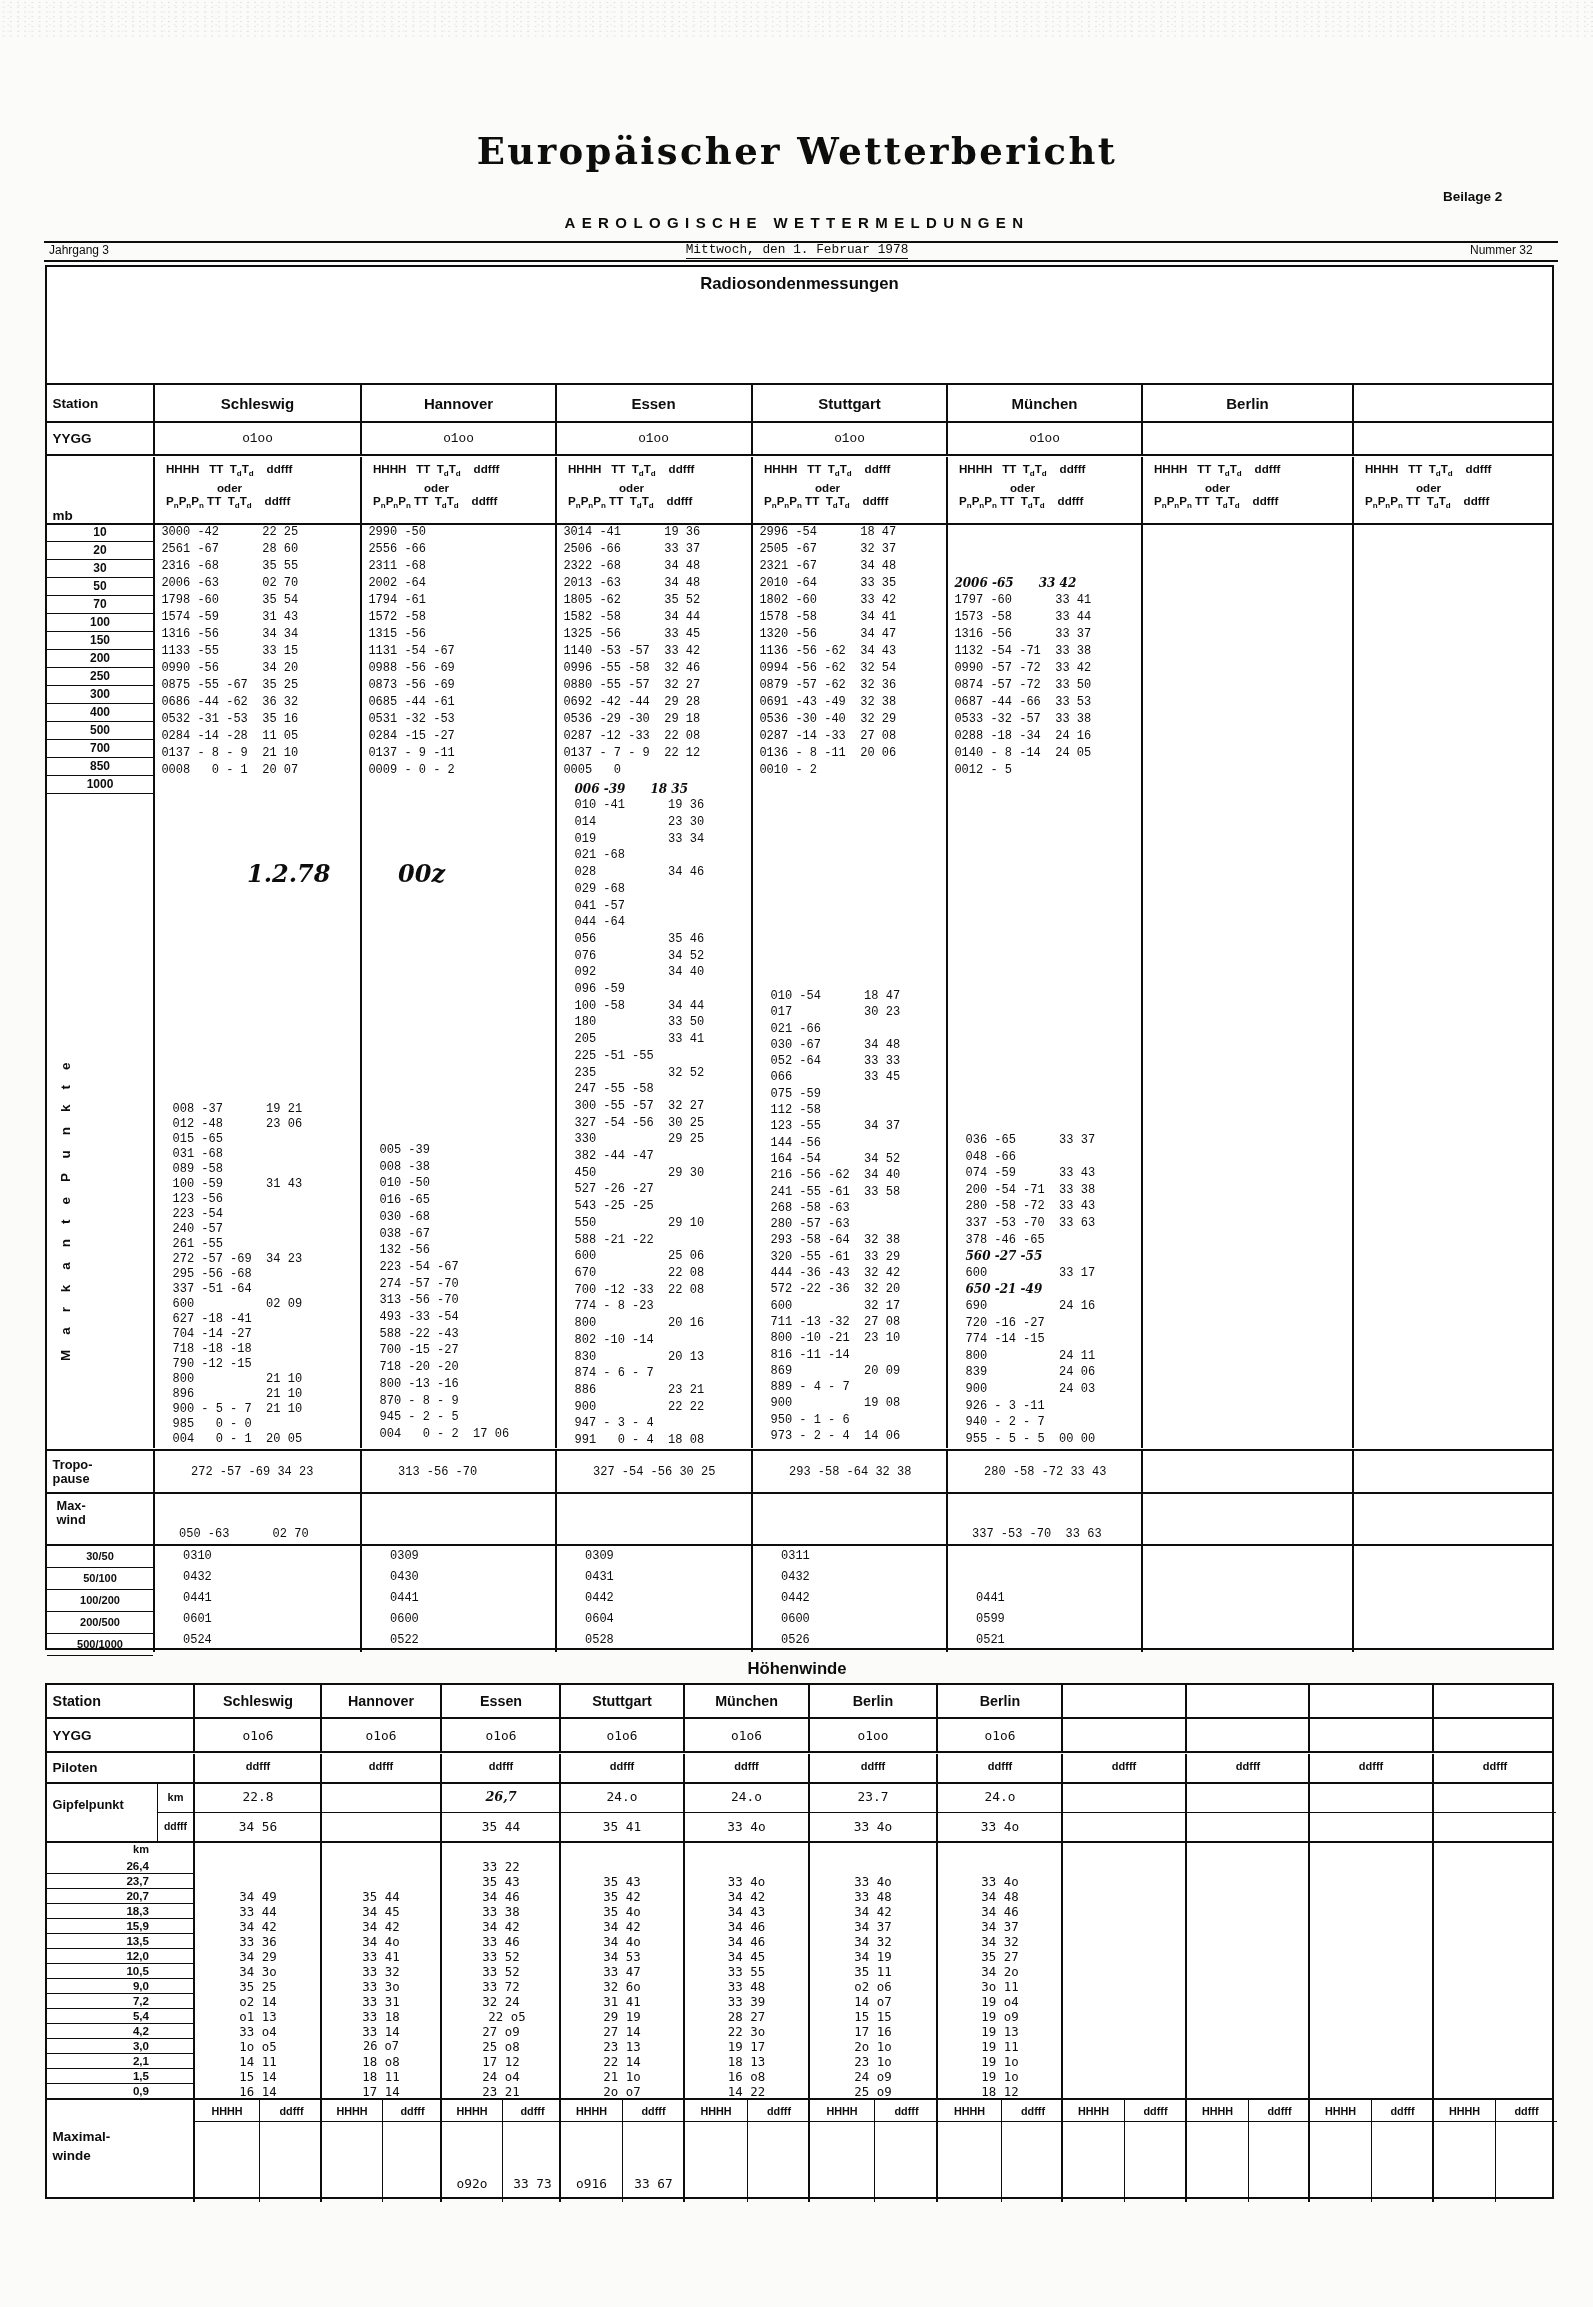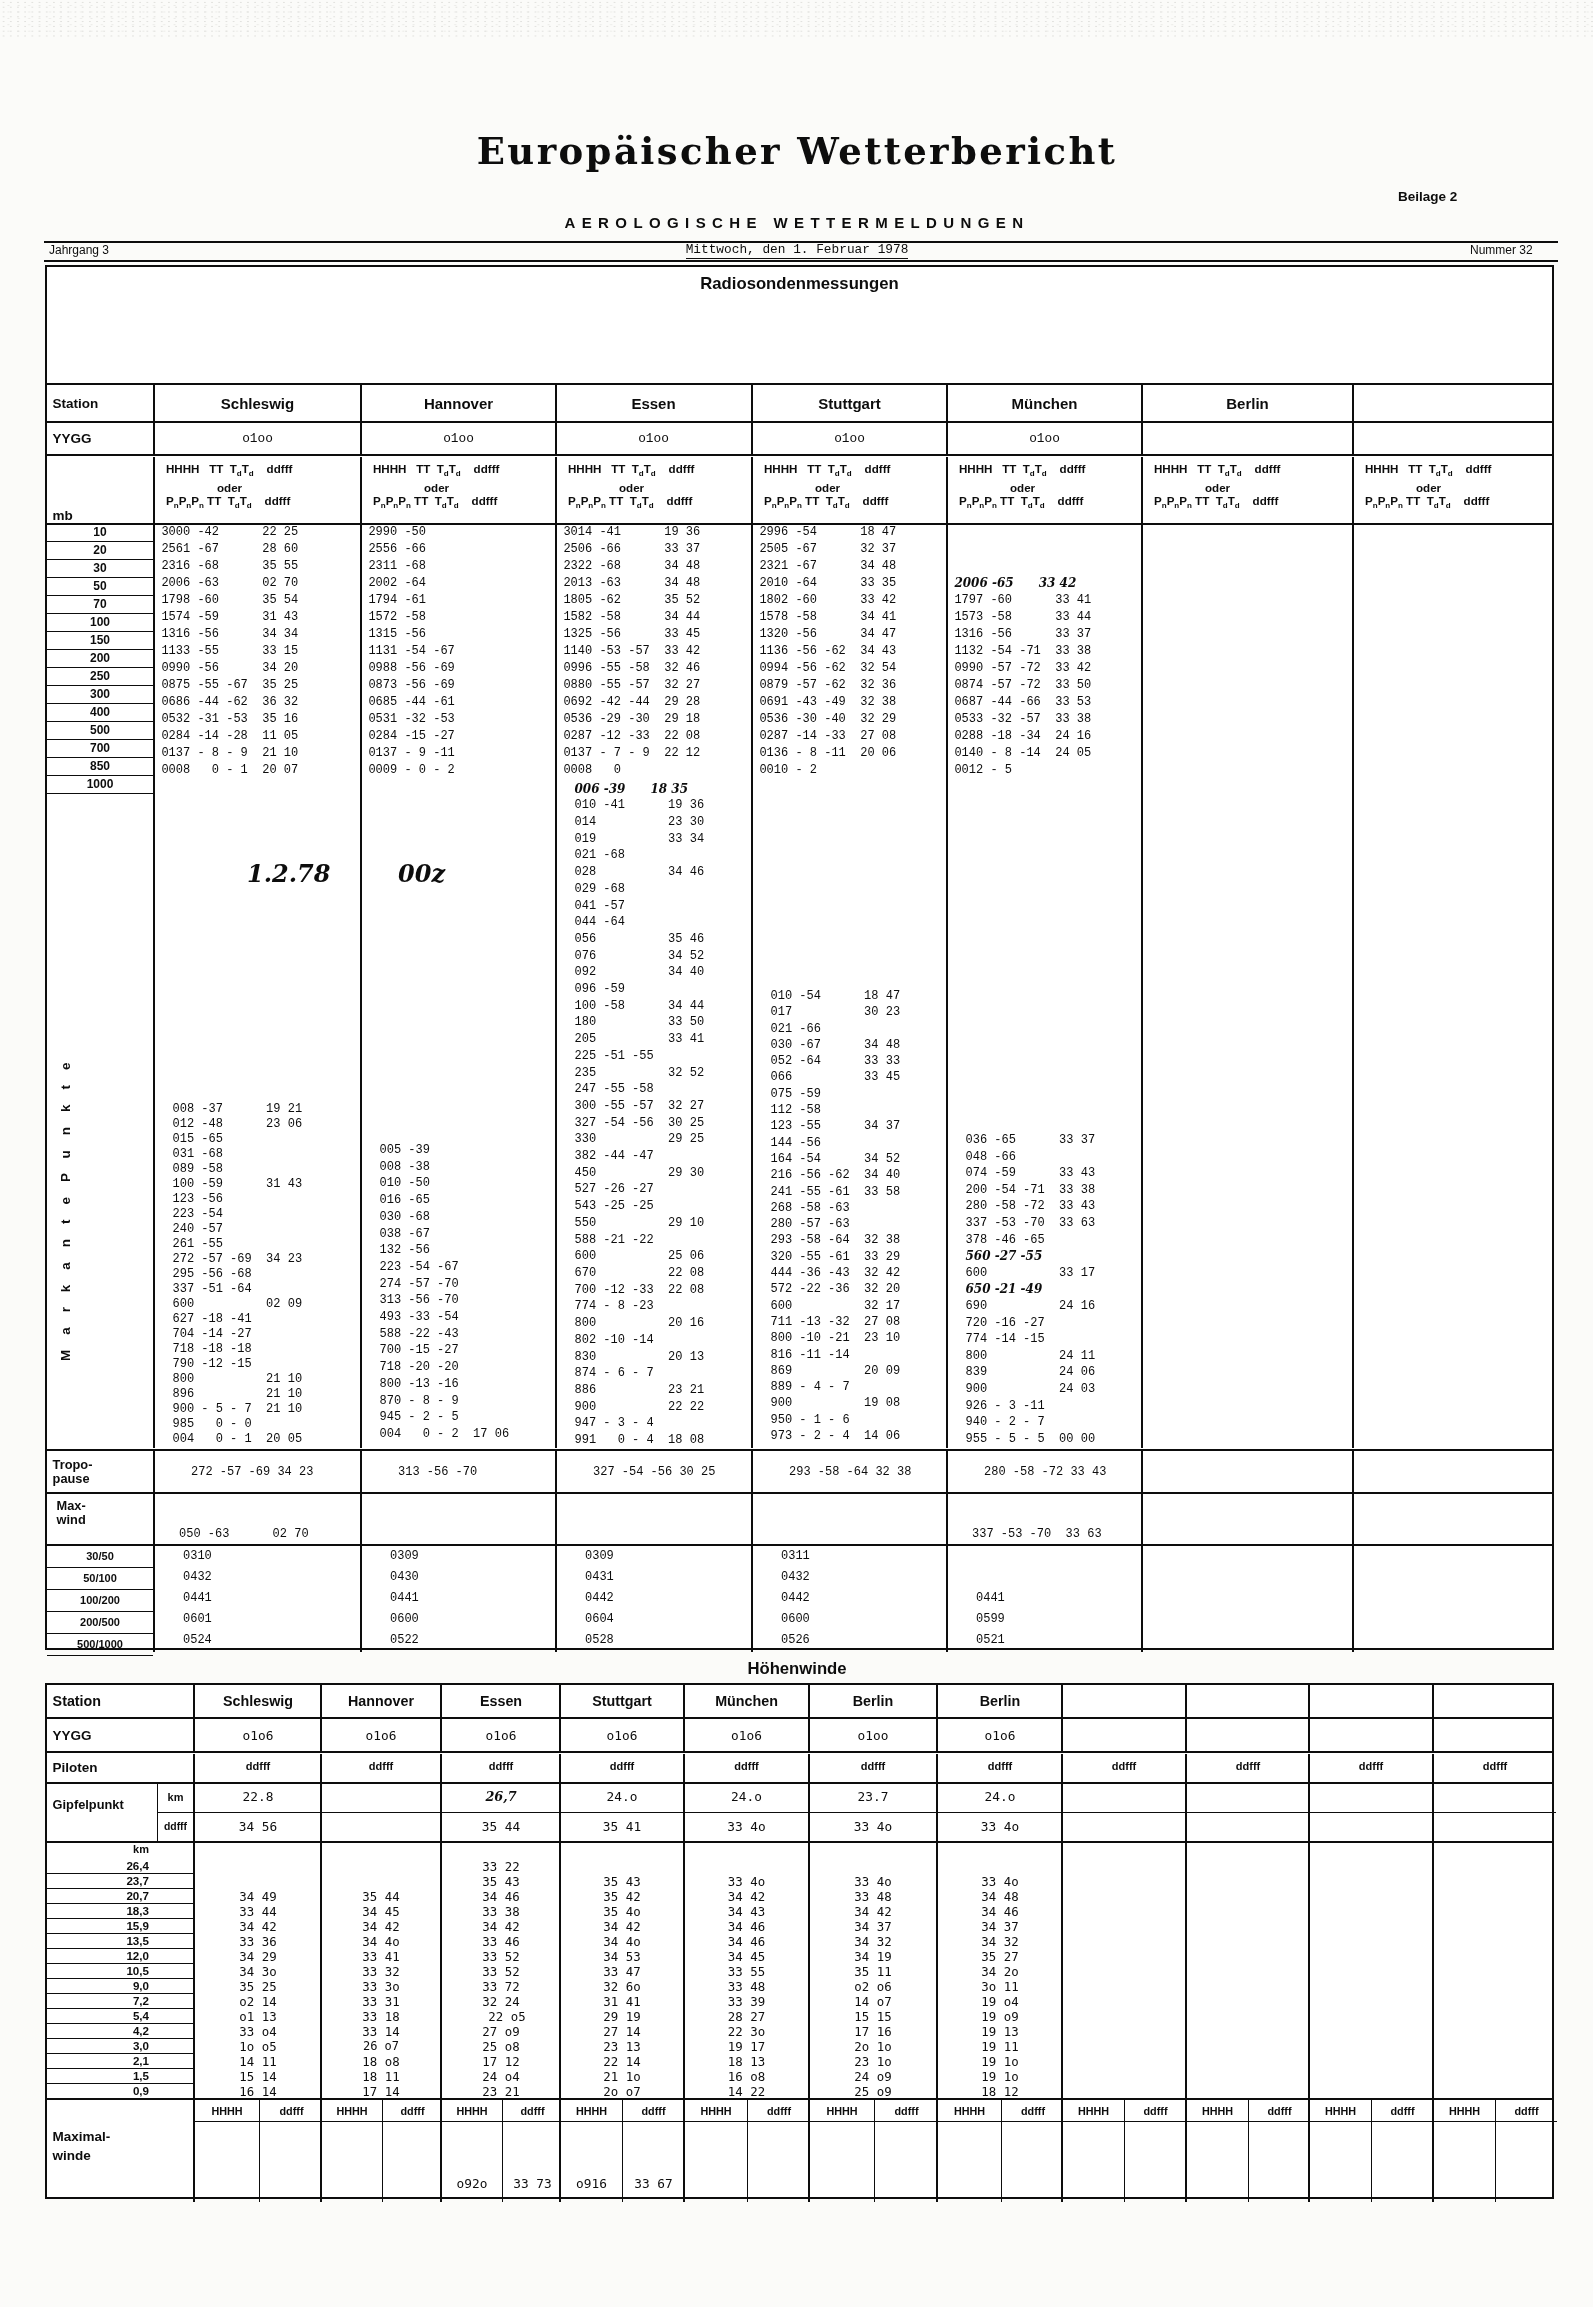--- a/index.html
+++ b/index.html
@@ -43,21 +43,21 @@
   .maxw-val{white-space:pre;font-size:12px;position:absolute;bottom:3.2px;left:24px;}
   .layline{white-space:pre;font-size:12px;line-height:21px;padding-left:28px;}
 </style>
 </head>
 <body>
 
 <div class="page">
   <div class="noise"></div>
 
   <div class="abs ctr title" style="left:0;top:129px;">Europäischer Wetterbericht</div>
-  <div class="abs beilage" style="left:1398px;top:189px;">Beilage 2</div>
+  <div class="abs beilage" style="left:1443px;top:189px;">Beilage 2</div>
   <div class="abs ctr aero" style="left:0;top:214px;">AEROLOGISCHE WETTERMELDUNGEN</div>
 
   <div class="abs rule" style="left:44px;top:241px;width:1514px;"></div>
   <div class="abs issue-line" style="left:49px;top:243px;">Jahrgang  3</div>
   <div class="abs ctr" style="left:0;top:241px;width:100%;"><span class="date">Mittwoch, den 1. Februar 1978</span></div>
   <div class="abs issue-line" style="left:1470px;top:243px;">Nummer 32</div>
   <div class="abs rule" style="left:44px;top:260px;width:1514px;"></div>
 
   <div id="rs-table" class="abs tbl" style="left:45px;top:265px;width:1509px;height:1385px;">
       <div class="row " style="top: 0px; height: 116px;">
@@ -201,21 +201,21 @@
           <div class="mono mline">1805 -62      35 52</div>
           <div class="mono mline">1582 -58      34 44</div>
           <div class="mono mline">1325 -56      33 45</div>
           <div class="mono mline">1140 -53 -57  33 42</div>
           <div class="mono mline">0996 -55 -58  32 46</div>
           <div class="mono mline">0880 -55 -57  32 27</div>
           <div class="mono mline">0692 -42 -44  29 28</div>
           <div class="mono mline">0536 -29 -30  29 18</div>
           <div class="mono mline">0287 -12 -33  22 08</div>
           <div class="mono mline">0137 - 7 - 9  22 12</div>
-          <div class="mono mline">0008   0</div>
+          <div class="mono mline">0005   0</div>
         </div>
         <div class="cell bl3" style="left: 704px; width: 195px;">
           <div class="mono mline">2996 -54      18 47</div>
           <div class="mono mline">2505 -67      32 37</div>
           <div class="mono mline">2321 -67      34 48</div>
           <div class="mono mline">2010 -64      33 35</div>
           <div class="mono mline">1802 -60      33 42</div>
           <div class="mono mline">1578 -58      34 41</div>
           <div class="mono mline">1320 -56      34 47</div>
           <div class="mono mline">1136 -56 -62  34 43</div>

